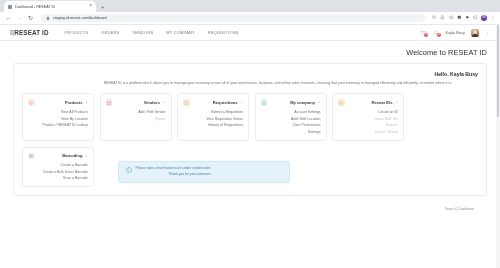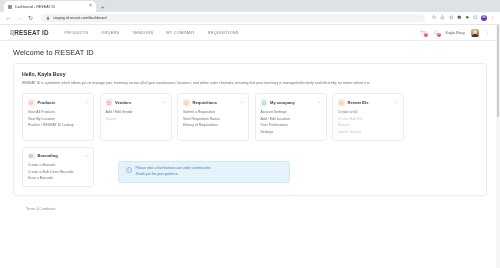--- a/index.html
+++ b/index.html
@@ -84,21 +84,21 @@
   .avatar::after{
     content:""; position:absolute; left:2px; top:1.2px; width:4px; height:4px;
     border-radius:50%; background:#efd9c2;
   }
   .avatar::before{
     content:""; position:absolute; left:1px; bottom:0; width:6px; height:3px;
     border-radius:3px 3px 0 0; background:#4a3527;
   }
   .menu-dots { font-size:5px; color:#9aa0a6; line-height:1; }
 
-  .content { padding: 7px 13px 0 13px; }
+  .content { padding: 7px 13px 0 13px; text-align: right; }
   .welcome { font-size:7.4px; color:#2c2c2c; font-weight:normal; margin-bottom:6px; letter-spacing:0.01em; }
 
   .panel {
     border:1px solid #ededed; border-radius:3px; background:#fff;
     padding: 7px 8px 8px 8px; box-shadow:0 0.5px 1.5px rgba(0,0,0,0.03);
   }
   .hello { font-size:5.2px; font-weight:bold; color:#2f2f2f; margin-bottom:4px; }
   .intro { font-size:3.5px; color:#6d7074; line-height:1.55; max-width:430px; margin-bottom:7px; }
 
   .cards { display:flex; gap:5.5px; flex-wrap:wrap; }

